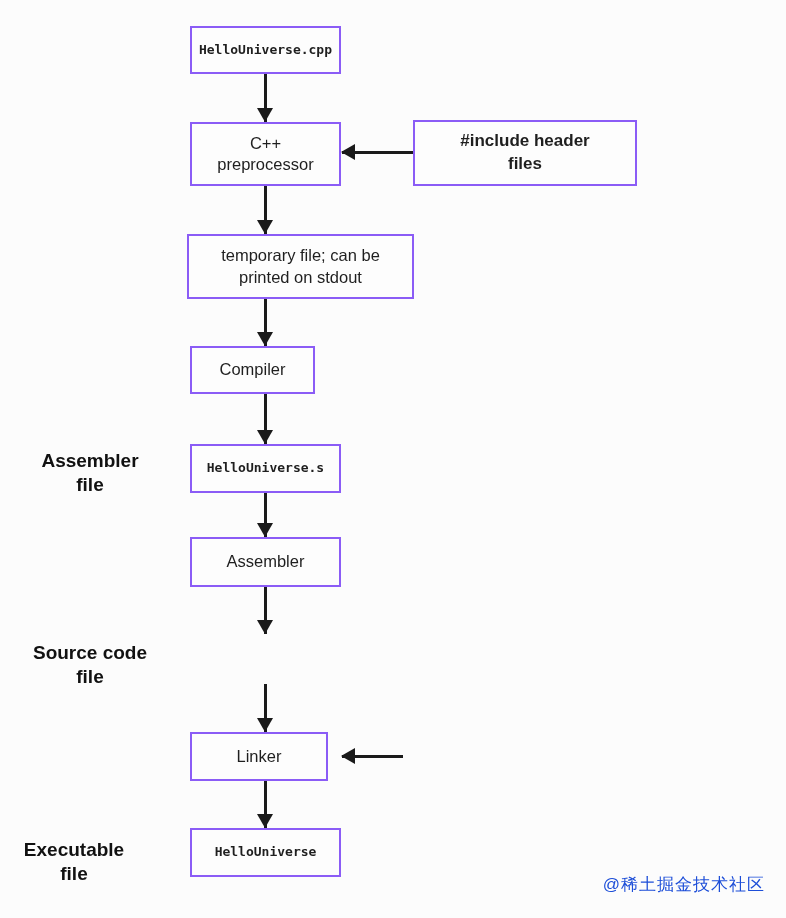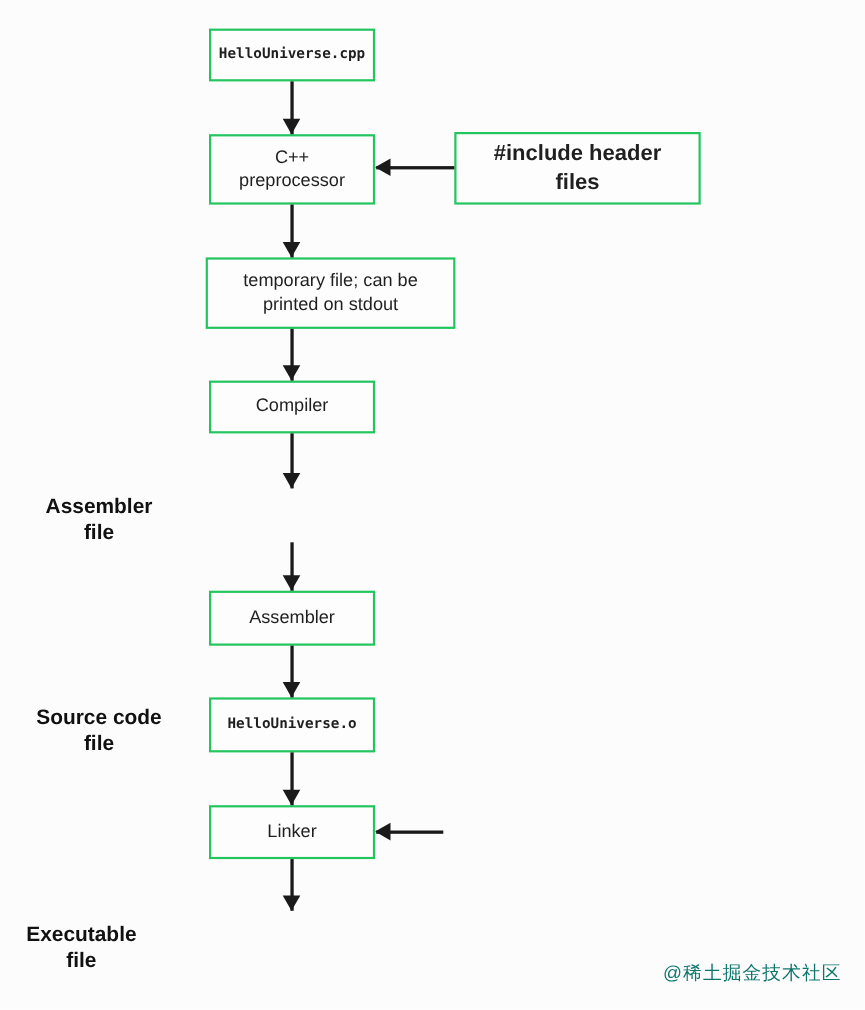--- a/index.html
+++ b/index.html
@@ -8,40 +8,40 @@
     width: 786px;
     height: 918px;
     background: #fcfcfc;
     font-family: "Liberation Sans", sans-serif;
     color: #1a1a1a;
     overflow: hidden;
   }
   .node {
     position: absolute;
     box-sizing: border-box;
-    border: 2px solid #22c55e;
+    border: 2px solid #8b5cf6;
     background: #fdfdfd;
     display: flex;
     align-items: center;
     justify-content: center;
     text-align: center;
     white-space: pre-line;
     font-size: 16.5px;
     line-height: 1.3;
     color: #1f1f1f;
   }
   .mono {
     font-family: "DejaVu Sans Mono", monospace;
     font-weight: bold;
     font-size: 13px;
     letter-spacing: 0px;
   }
   .bold-node {
     font-weight: bold;
-    font-size: 20px;
+    font-size: 17px;
     line-height: 1.35;
   }
   .side-label {
     position: absolute;
     width: 140px;
     text-align: center;
     font-weight: bold;
     font-size: 19px;
     line-height: 1.25;
     white-space: pre-line;
@@ -77,21 +77,21 @@
     width: 0; height: 0;
     border-top: 8px solid transparent;
     border-bottom: 8px solid transparent;
     border-right: 14px solid #1a1a1a;
   }
   .watermark {
     position: absolute;
     right: 21px;
     bottom: 22px;
     font-size: 17px;
-    color: #0f766e;
+    color: #1d4ed8;
     letter-spacing: 1px;
   }
 </style>
 </head>
 <body>
 
 <div class="stage">
 
   <div class="side-label" style="left:20px; top:449px;">Assembler
 file</div>
@@ -101,29 +101,30 @@
 file</div>
 
   <div class="node mono" style="left:190px; top:26px; width:151px; height:48px;">HelloUniverse.cpp</div>
 
   <div class="node" style="left:190px; top:122px; width:151px; height:64px;">C++
 preprocessor</div>
 
   <div class="node" style="left:155px; top:234px; width:227px; height:65px;margin-left:32px;">temporary file; can be
 printed on stdout</div>
 
-  <div class="node" style="left:190px; top:346px; width:151px; height:48px;">Compiler</div>
+  <div class="node" style="left:190px; top:346px; width:125px; height:48px;">Compiler</div>
 
+  <div class="node mono" style="left:190px; top:444px; width:151px; height:49px;">HelloUniverse.s</div>
 
   <div class="node" style="left:190px; top:537px; width:151px; height:50px;">Assembler</div>
 
-  <div class="node mono" style="left:190px; top:634px; width:151px; height:50px;">HelloUniverse.o</div>
 
-  <div class="node" style="left:190px; top:732px; width:151px; height:49px;">Linker</div>
+  <div class="node" style="left:190px; top:732px; width:138px; height:49px;">Linker</div>
 
+  <div class="node mono" style="left:190px; top:828px; width:151px; height:49px;">HelloUniverse</div>
 
   <div class="node bold-node" style="left:413px; top:120px; width:224px; height:66px;">#include header
 files</div>
 
 
   <div class="varrow" style="left:264px; top:74px;  height:48px;"></div>
   <div class="varrow" style="left:264px; top:186px; height:48px;"></div>
   <div class="varrow" style="left:264px; top:299px; height:47px;"></div>
   <div class="varrow" style="left:264px; top:394px; height:50px;"></div>
   <div class="varrow" style="left:264px; top:493px; height:44px;"></div>

